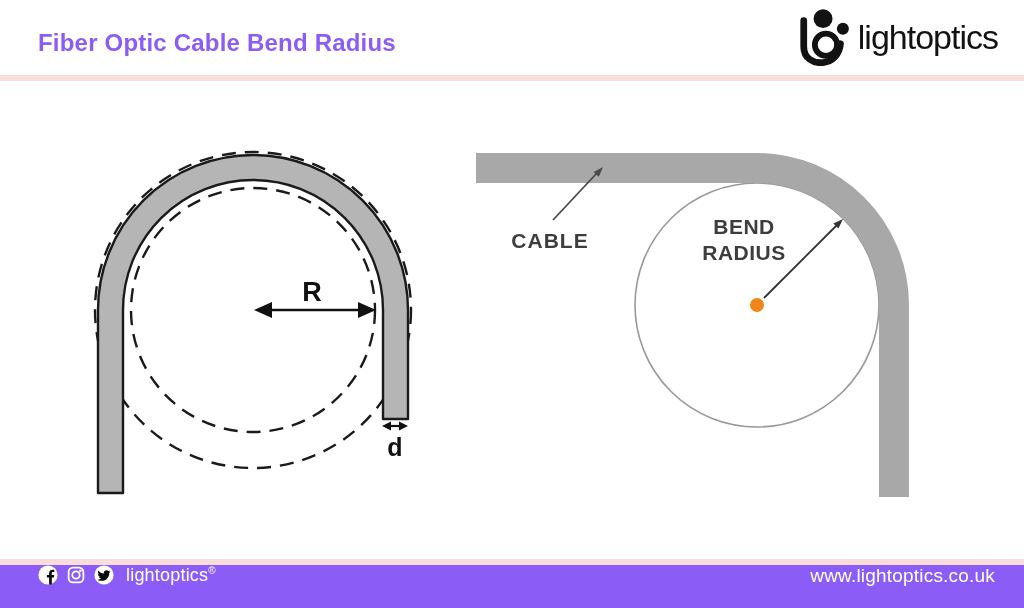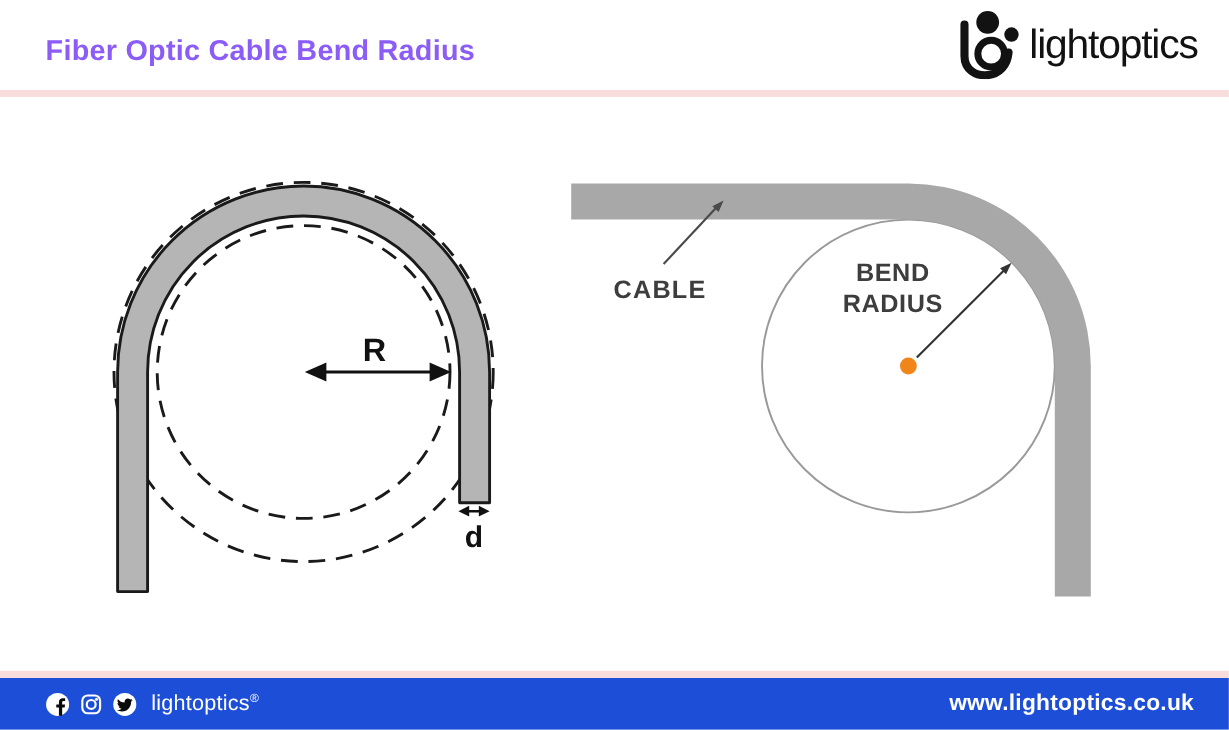--- a/index.html
+++ b/index.html
@@ -20,28 +20,28 @@
   .logo-text .lt-bold{font-weight:normal;}
   
   .rule{position:absolute;left:0;width:1024px;height:6px;background:#f9dcdc;}
   .rule.top{top:75px;}
   .rule.bottom{top:559px;}
   
   .main{position:absolute;left:0;top:81px;width:1024px;height:478px;background:#fff;}
   .main svg{position:absolute;left:0;top:0;}
   
   .footer{
-    position:absolute;left:0;top:565px;width:1024px;height:43px;background:#1d4ed8;
-    display:flex;align-items:center;color:#fff;
+    position:absolute;left:0;top:565px;width:1024px;height:43px;background:#8b5cf6;
+    display:flex;align-items:flex-start;color:#fff;
   }
   .social{display:flex;align-items:center;gap:8px;margin-left:38px;}
   .social svg{display:block;}
   .footer-brand{margin-left:12px;font-size:18px;letter-spacing:0.2px;}
   .footer-brand sup{font-size:10px;}
-  .footer-site{position:absolute;right:29px;font-size:19px;letter-spacing:0.2px;font-weight:bold;}
+  .footer-site{position:absolute;right:29px;font-size:19px;letter-spacing:0.2px;}
 </style>
 </head>
 <body>
 
 <div class="header">
   <div class="page-title">Fiber Optic Cable Bend Radius</div>
 
   <div class="logo">
     <svg width="58" height="58" viewBox="0 0 60 60">
       <path d="M 8 13 L 8 40 C 8 52 18 57.5 28 56.5 C 38 55.5 45 48 46 37" fill="none" stroke="#121212" stroke-width="7" stroke-linecap="round"></path>

